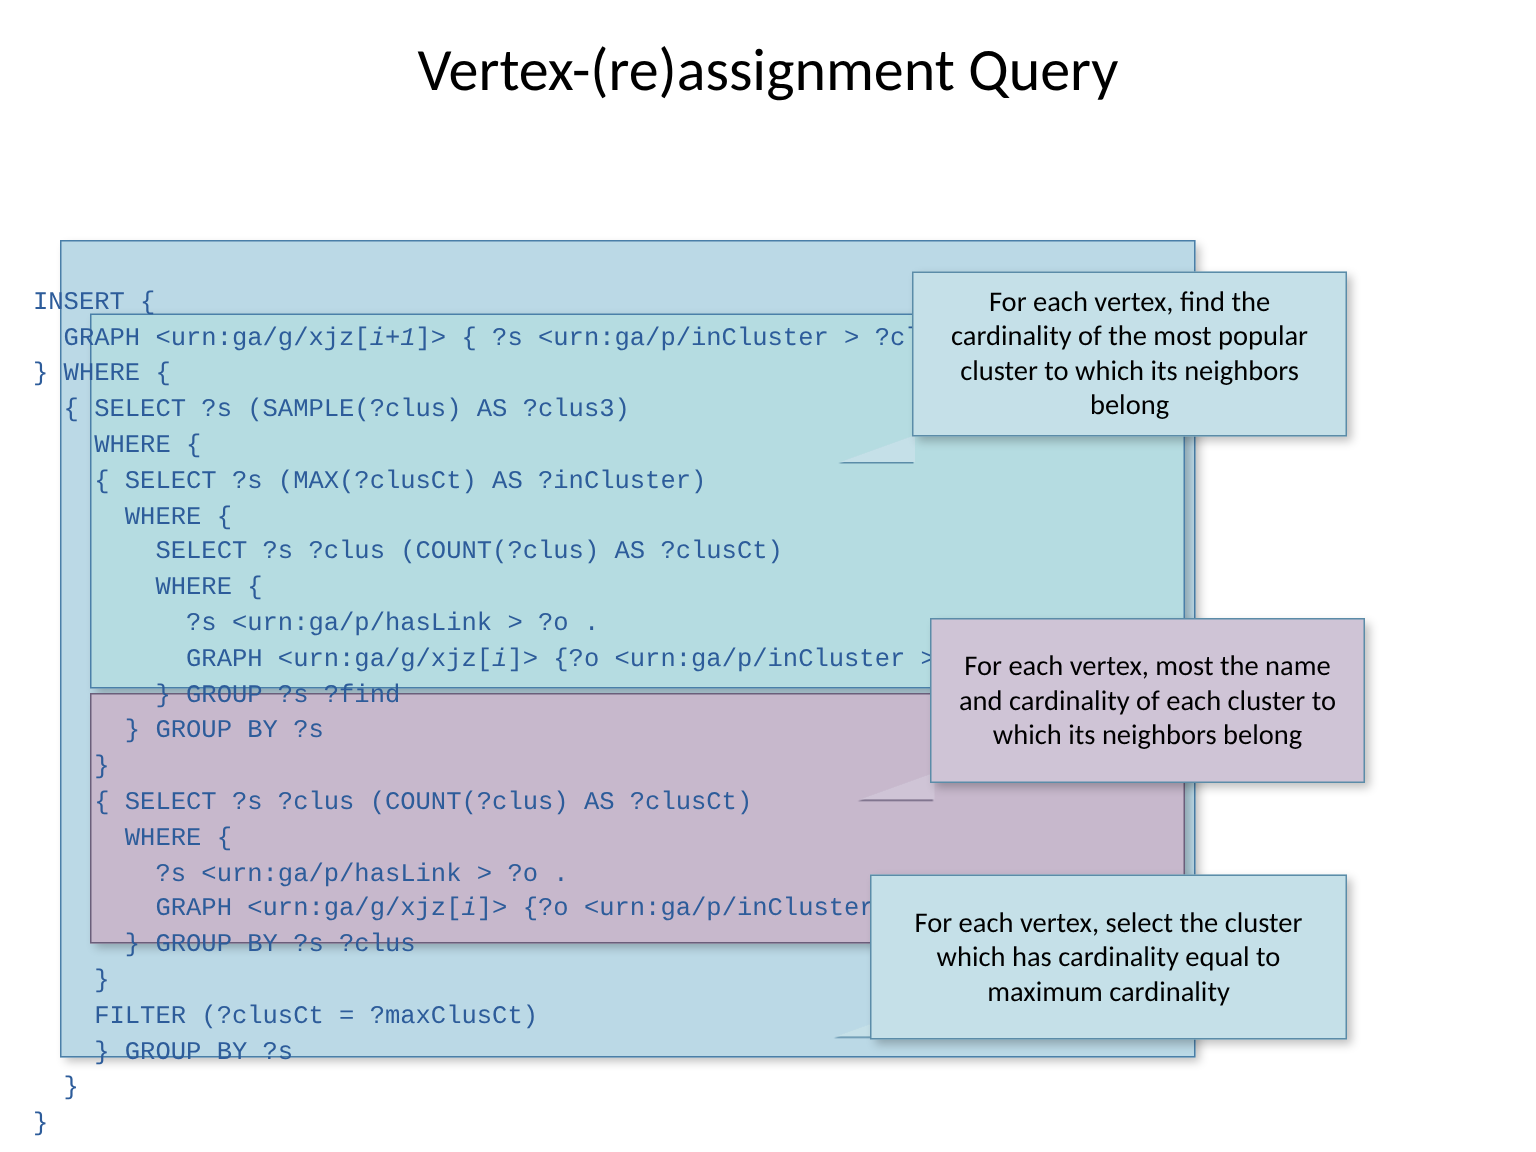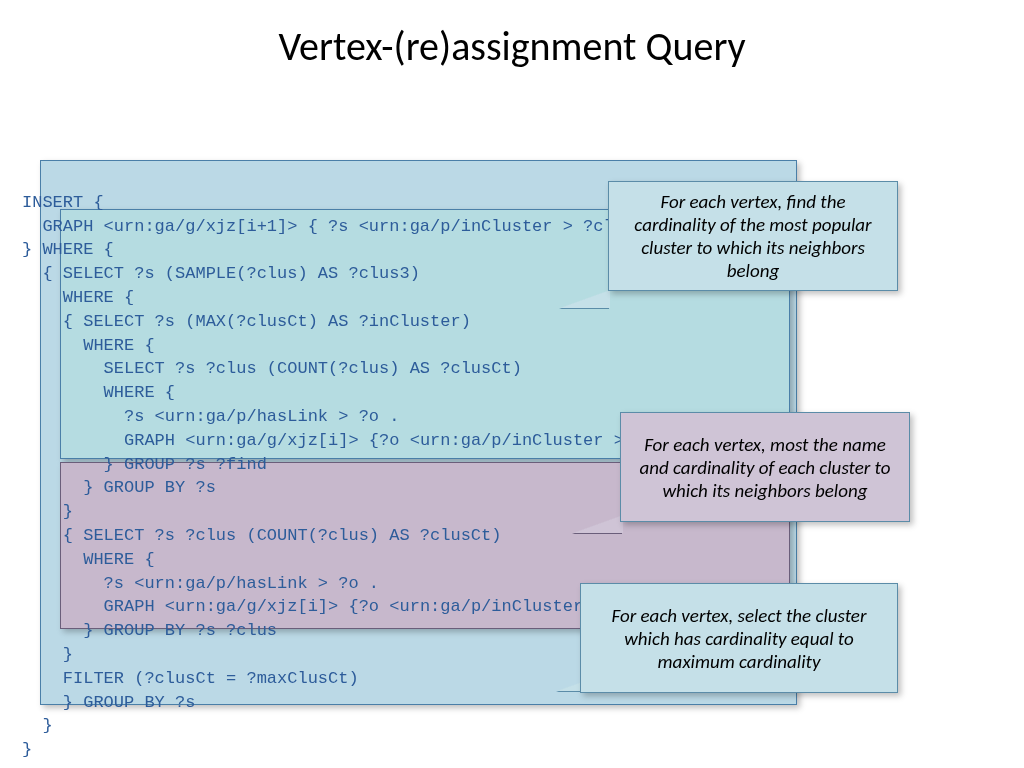--- a/index.html
+++ b/index.html
@@ -22,21 +22,21 @@
   .code-area {
     position: absolute;
     left: 22px;
     top: 88px;
     font-family: "Courier New", monospace;
     font-size: 17px;
     line-height: 1.4;
     color: #2d5c9a;
     white-space: pre;
   }
-  .ital { }
+  .ital { font-style: italic; }
   .box-outer {
     position: absolute;
     background: #bbd9e6;
     border: 1px solid #4a7fa8;
     box-shadow: 3px 3px 6px rgba(0,0,0,0.25);
   }
   .box-inner-blue {
     position: absolute;
     background: #b5dce1;
     border: 1px solid #4a7fa8;
@@ -53,21 +53,20 @@
     border: 1px solid #5b8ca8;
     box-shadow: 3px 3px 6px rgba(0,0,0,0.25);
     font-family: Calibri, Arial, sans-serif;
     font-size: 19px;
     color: #000;
     text-align: center;
     padding: 8px 12px;
     display: flex;
     align-items: center;
     justify-content: center;
-    font-style: italic;
   }
   .callout-blue { background: #c5e0e8; }
   .callout-purple { background: #cfc4d6; }
   .callout-tail {
     position: absolute;
     width: 0; height: 0;
   }
   .tail-left-blue {
     border-top: 18px solid transparent;
     border-bottom: 0px solid transparent;

